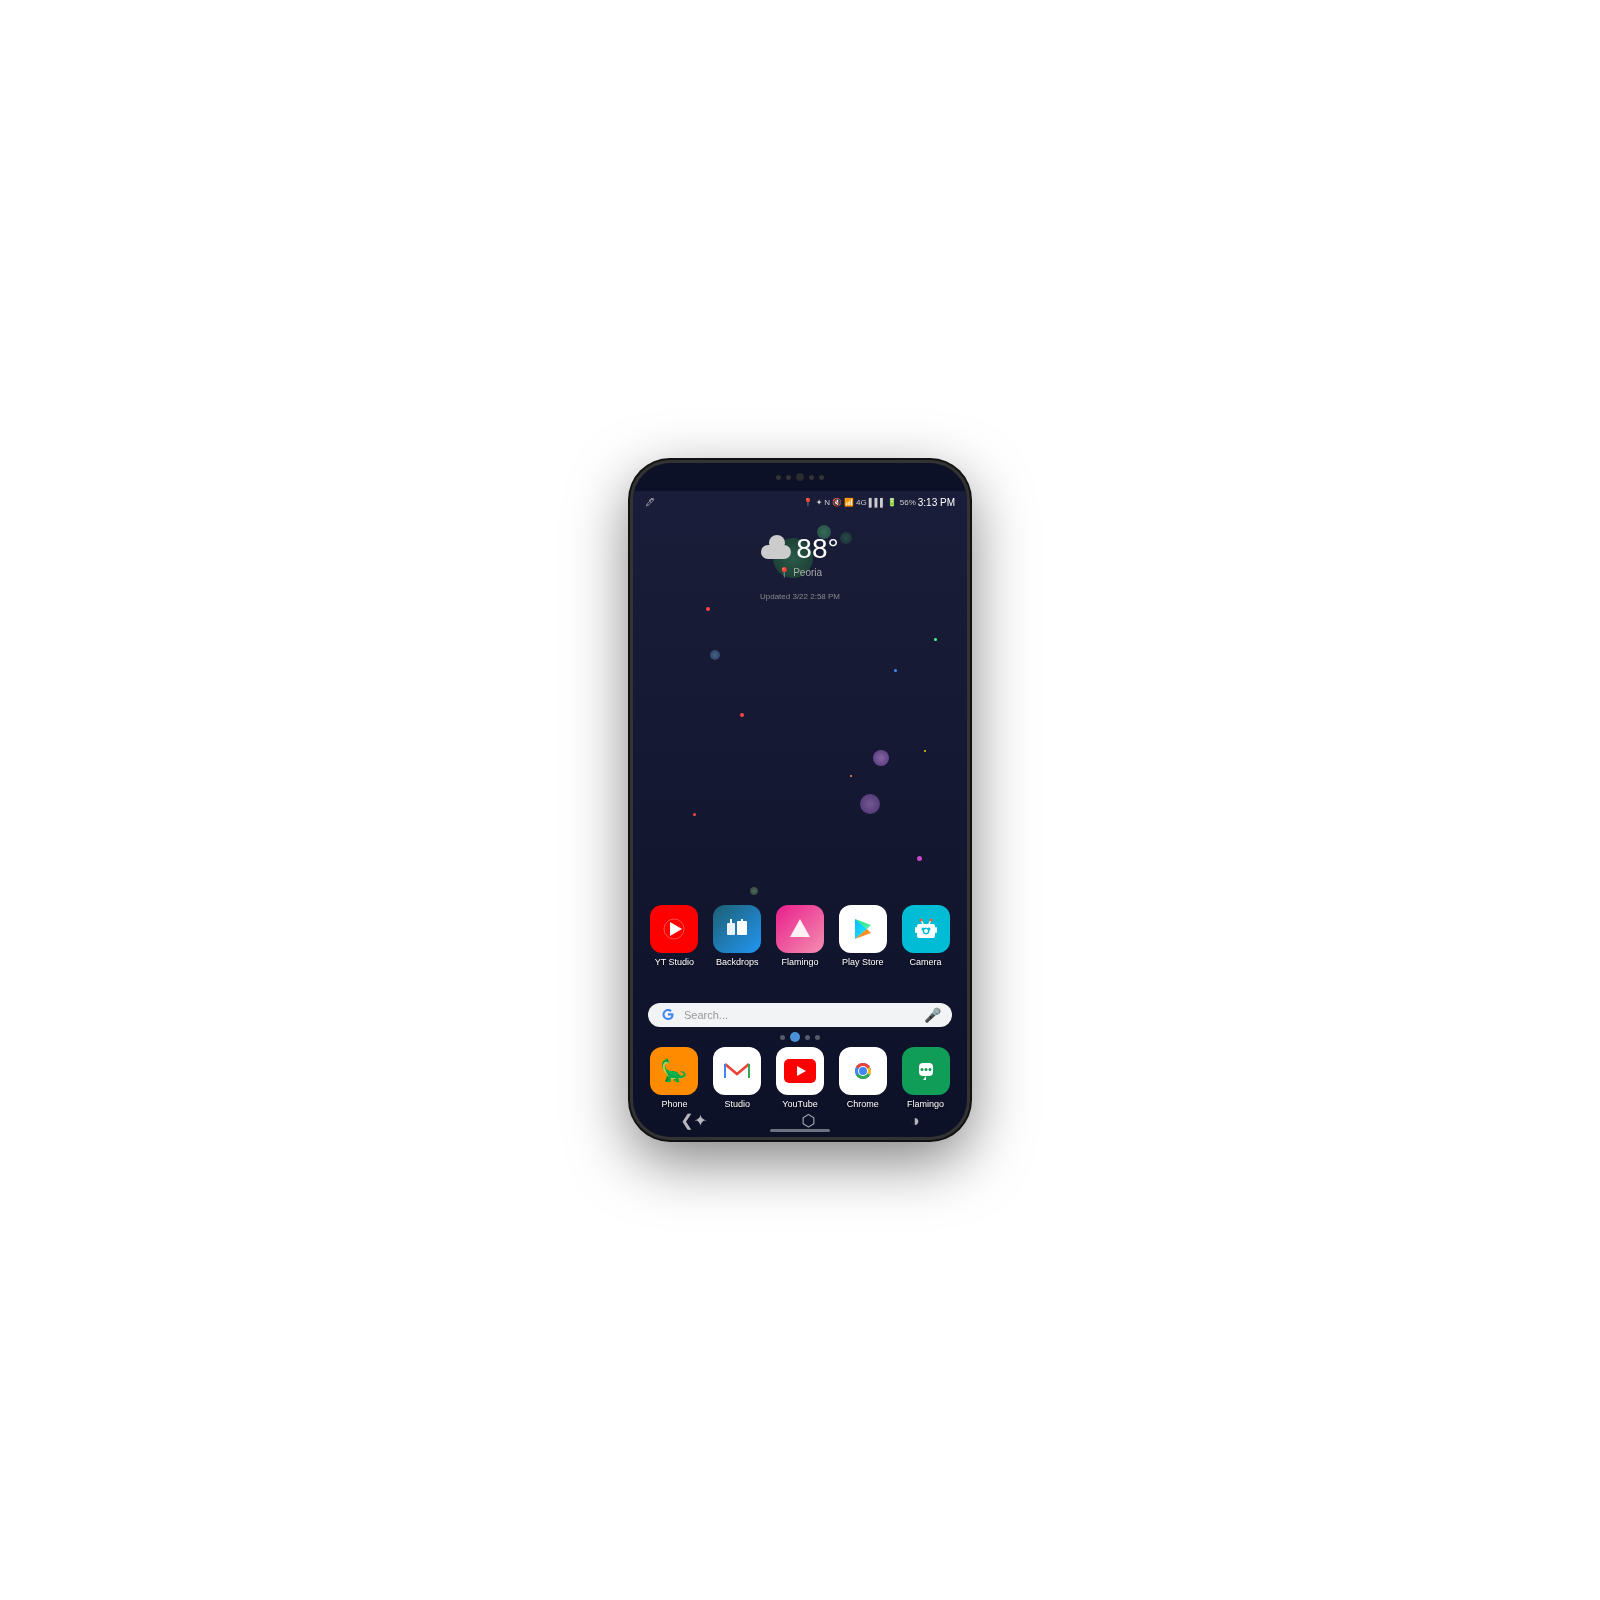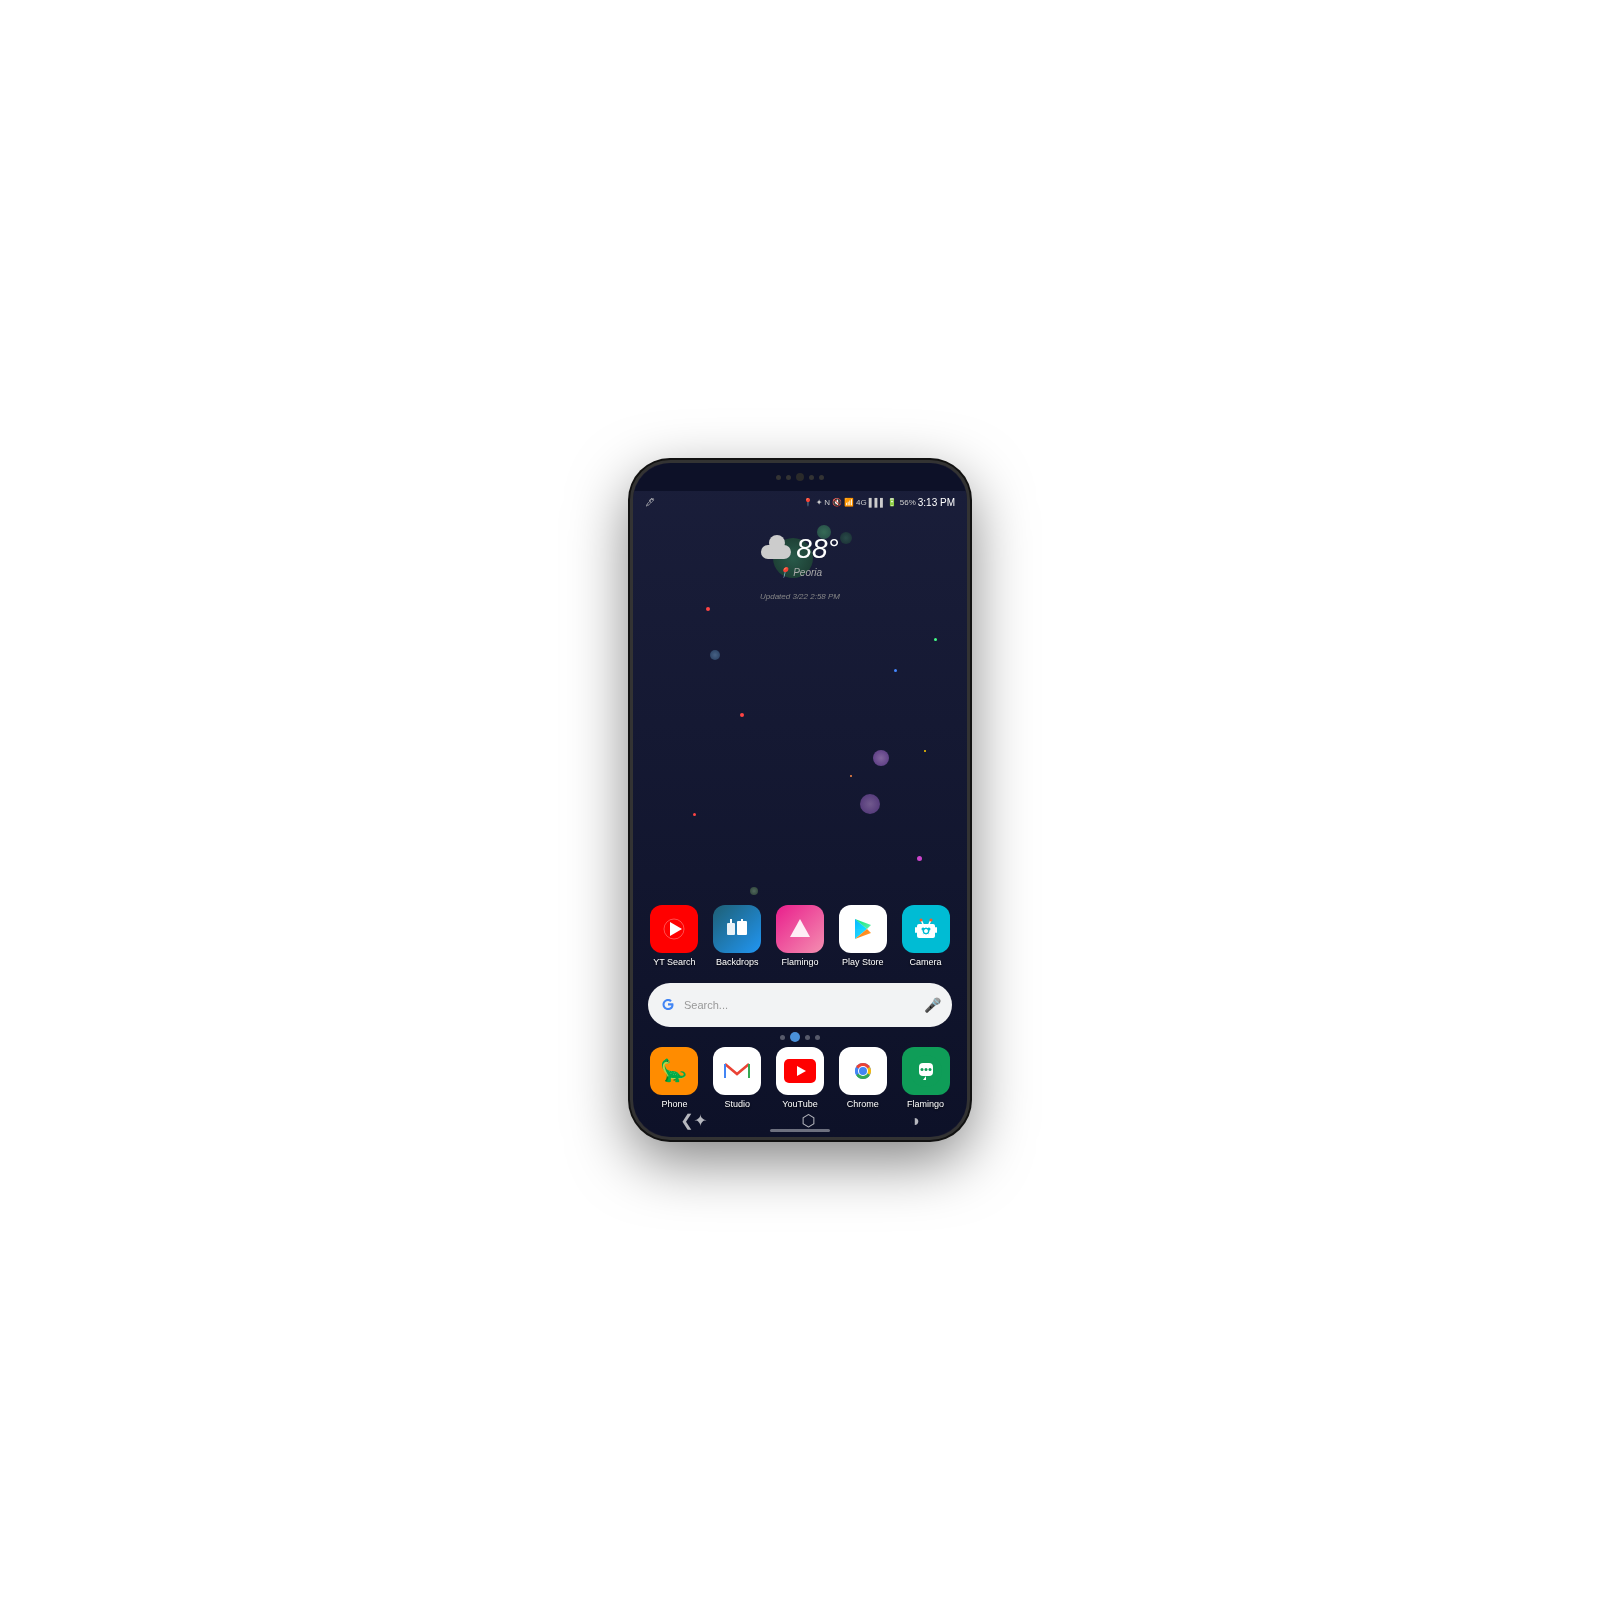--- a/index.html
+++ b/index.html
@@ -139,21 +139,20 @@
     }
 
     
     .weather-widget {
       position: absolute;
       top: 20px;
       left: 50%;
       transform: translateX(-50%);
       text-align: center;
       color: #fff;
-      font-style: italic;
     }
     .weather-main {
       display: flex;
       align-items: center;
       justify-content: center;
       gap: 5px;
     }
     .cloud-icon {
       width: 30px;
       height: 20px;
@@ -234,21 +233,21 @@
     }
 
     
     .search-bar {
       position: absolute;
       bottom: 110px;
       left: 15px;
       right: 15px;
       background: rgba(255,255,255,0.95);
       border-radius: 25px;
-      height: 44px;
+      height: 24px;
       display: flex;
       align-items: center;
       padding: 0 10px;
       gap: 6px;
     }
 
     .google-g {
       width: 20px;
       height: 20px;
       flex-shrink: 0;
@@ -431,21 +430,21 @@
 
       <div class="apps-row">
 
         <div class="app-item">
           <div class="app-icon yt-studio-icon">
             <svg width="24" height="24" viewBox="0 0 24 24">
               <polygon points="8,5 20,12 8,19" fill="white"></polygon>
               <circle cx="12" cy="12" r="10" fill="none" stroke="rgba(255,255,255,0.3)" stroke-width="1"></circle>
             </svg>
           </div>
-          <span class="app-label">YT Search</span>
+          <span class="app-label">YT Studio</span>
         </div>
 
         <div class="app-item">
           <div class="app-icon backdrops-icon" style="background:linear-gradient(135deg,#1e5f74,#2196f3);">
             <svg width="28" height="28" viewBox="0 0 28 28">
               <rect x="4" y="8" width="8" height="12" rx="1" fill="#fff" opacity="0.9"></rect>
               <rect x="14" y="6" width="10" height="14" rx="1" fill="#fff"></rect>
               <line x1="8" y1="4" x2="8" y2="8" stroke="#fff" stroke-width="2"></line>
               <line x1="19" y1="4" x2="19" y2="6" stroke="#fff" stroke-width="2"></line>
             </svg>

